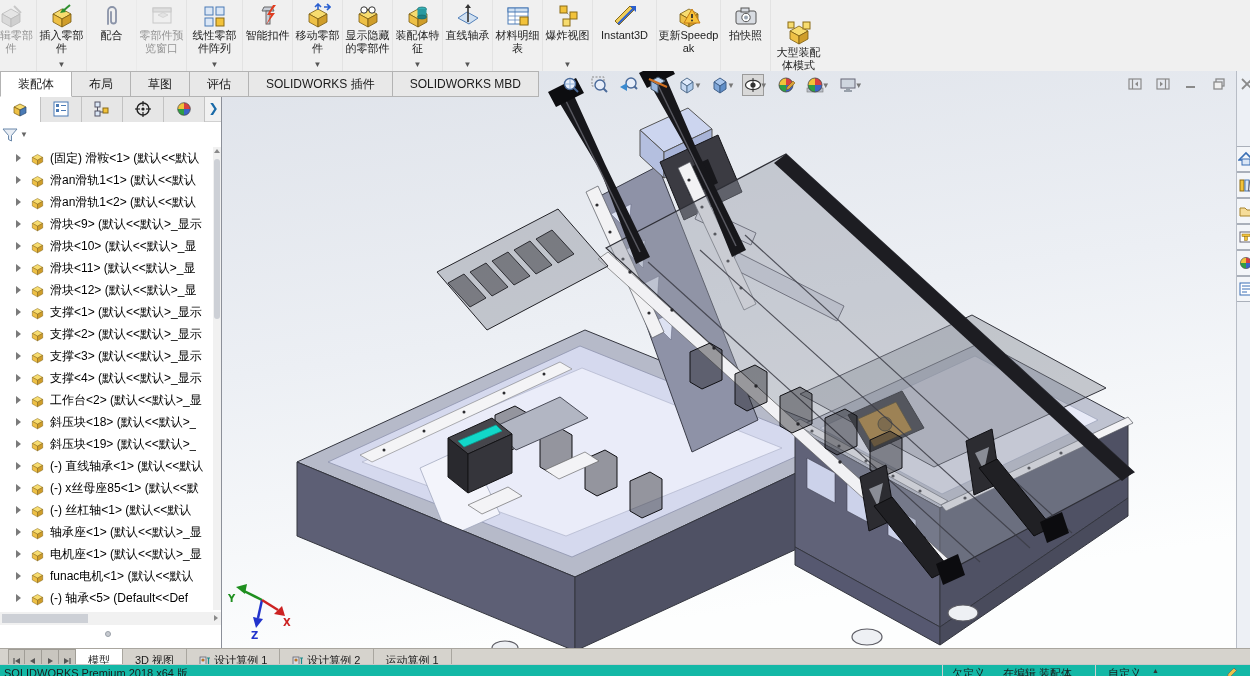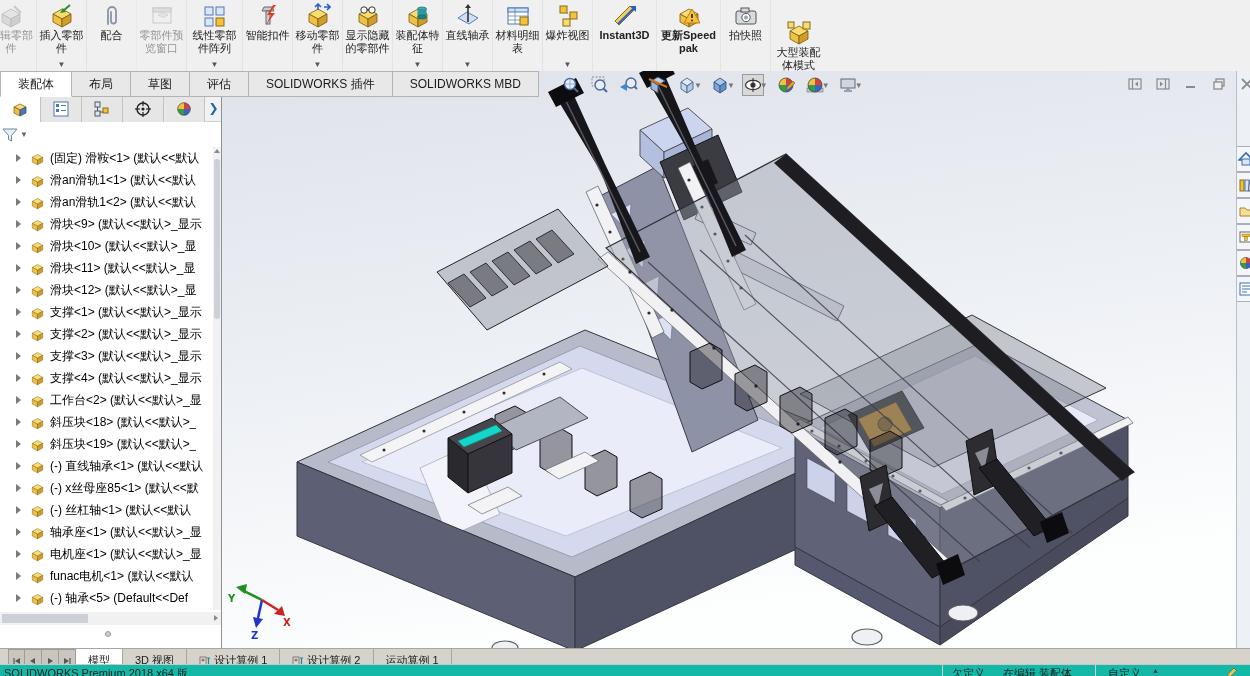--- a/index.html
+++ b/index.html
@@ -8,21 +8,21 @@
   #app { position:relative; width:1250px; height:676px; background:#f0f0f0; overflow:hidden; }
 
   
   #cm-toolbar { position:absolute; left:0; top:0; width:1250px; height:71px; background:#f0f0f0; display:flex; align-items:stretch; overflow:hidden; }
   .cm-btn { position:relative; width:50px; padding:2px 1px 0; display:flex; flex-direction:column; align-items:center; cursor:default; border-left:1px solid #e3e3e3; }
   .cm-btn:first-child { border-left:none; margin-left:-14px; }
   .cm-btn .cm-ic { height:27px; display:flex; align-items:center; justify-content:center; }
   .cm-btn .cm-label { font-size:11px; line-height:12.5px; text-align:center; color:#222; word-break:break-all; }
   .cm-btn .cm-dd { font-size:8px; color:#555; line-height:8px; margin-top:auto; padding-bottom:2px; }
   .cm-btn.disabled { filter:grayscale(1); opacity:.45; }
-  .cm-btn.w56 { width:56px;justify-content:flex-end; } .cm-btn.w64 { width:64px;font-weight:bold; }
+  .cm-btn.w56 { width:56px;justify-content:flex-end; } .cm-btn.w64 { width:64px; }
 
   
   #cm-tabs { position:absolute; left:0; top:71px; height:24px; display:flex; z-index:5; }
   .cm-tab { height:24px; padding:12px 17px; display:flex; align-items:center; background:#e8e8e8; border:1px solid #b3b3b3; border-left:none; font-size:12px; color:#1a1a1a; cursor:default; white-space:nowrap; }
   .cm-tab:first-child { border-left:1px solid #b3b3b3; }
   .cm-tab.active { background:#ffffff; border-bottom:1px solid #ffffff; }
 
   
   #viewport { position:absolute; left:222px; top:71px; width:1014px; height:577px; background:linear-gradient(160deg,#dfe3ea 0%,#ebeef3 45%,#fdfefe 100%); overflow:hidden; }
   #scene { position:absolute; left:0; top:0; }

